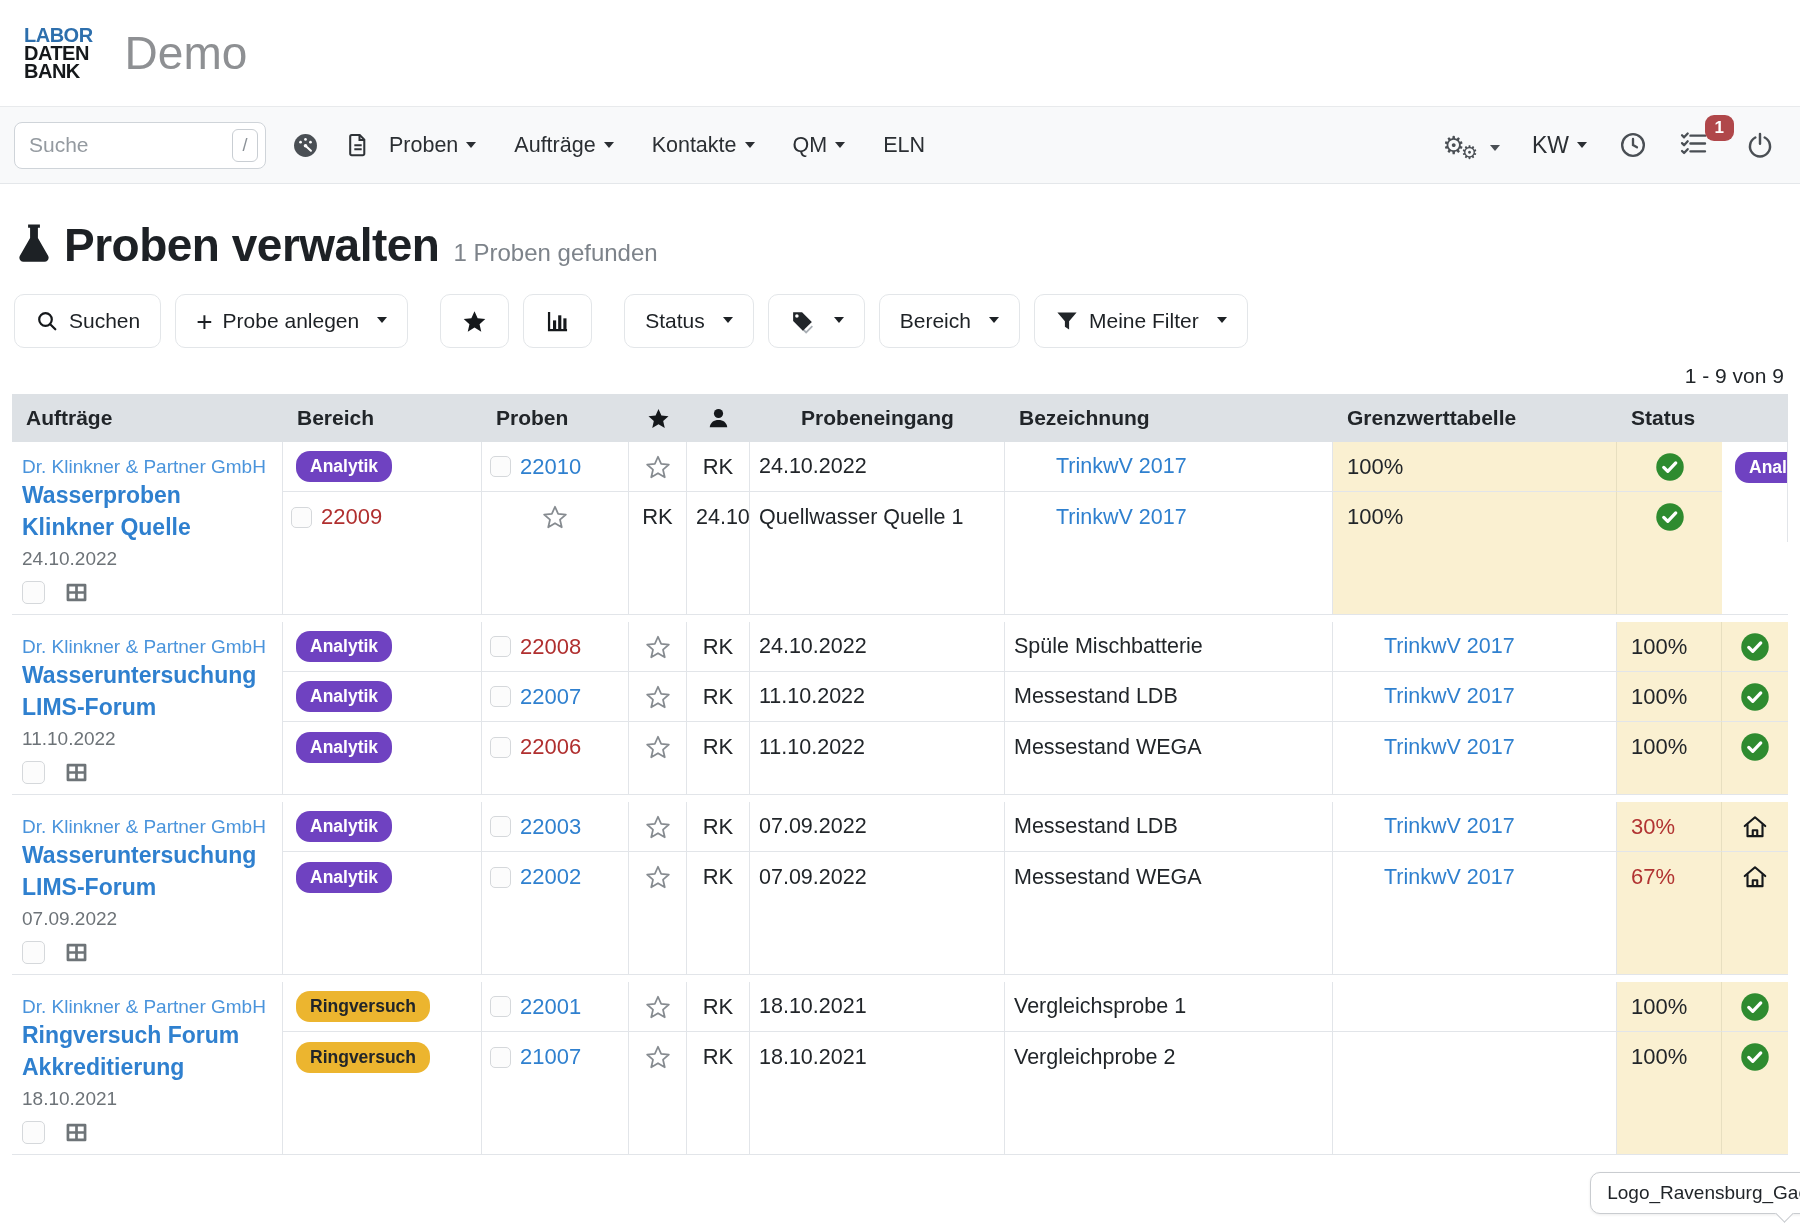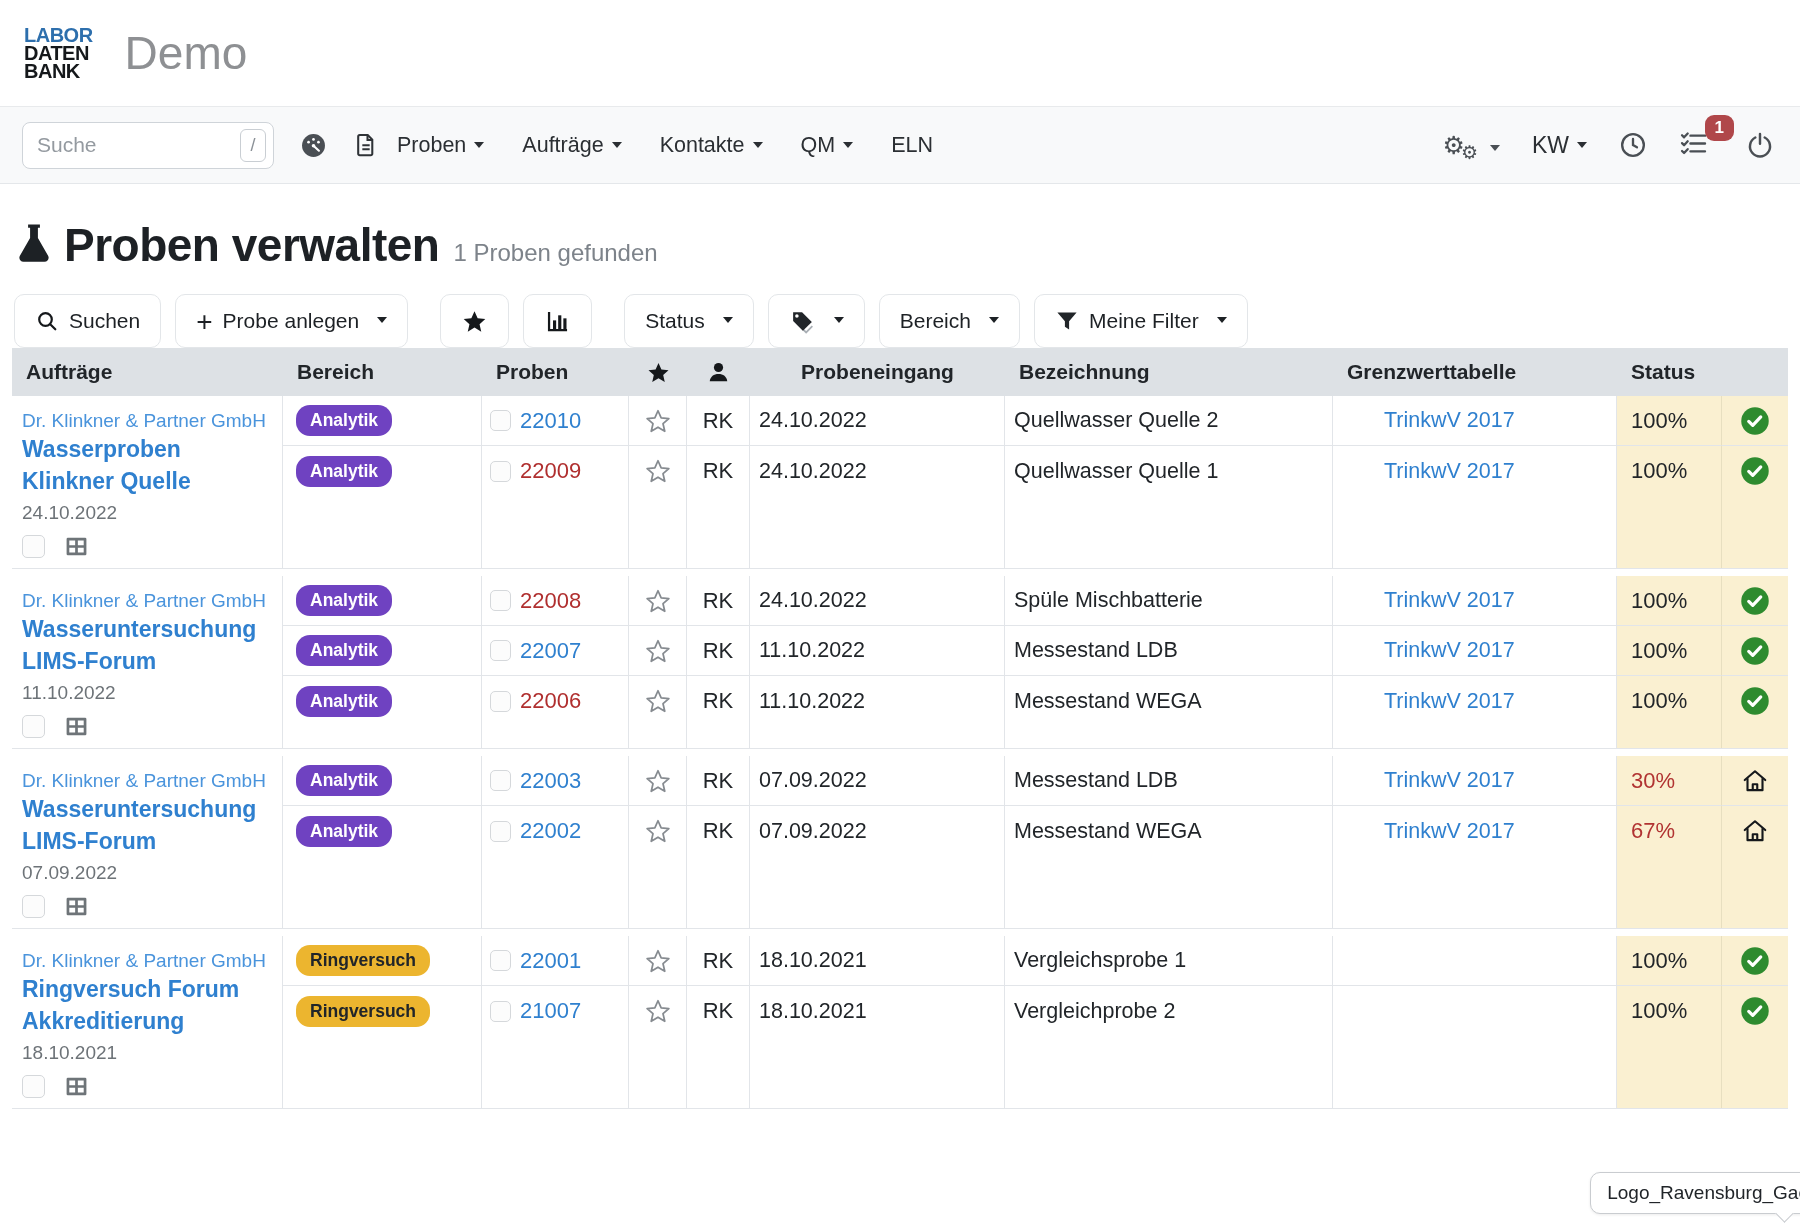--- a/index.html
+++ b/index.html
@@ -12,21 +12,21 @@
   .logo div { font-weight:800; font-size:20px; line-height:18px; letter-spacing:-0.5px; color:#15181b; }
   .logo div.l1 { color:#2d6fad; }
   .workspace { font-size:46px; color:#8e9093; margin-left:32px; font-weight:400; }
 
   
   .navbar { height:78px; background:#f8f9fa; border-top:1px solid #e8eaec; border-bottom:1px solid #e4e7ea;
             display:flex; align-items:center; padding:0 26px 0 14px; }
   .search-wrap { position:relative; }
   .search-wrap input { width:252px; height:47px; border:1px solid #cfd4d9; border-radius:8px; background:#fff;
             font-size:21px; padding:0 44px 0 14px; color:#212529; outline:none;
-            font-family:"Liberation Sans","DejaVu Sans",sans-serif;margin-left:8px; }
+            font-family:"Liberation Sans","DejaVu Sans",sans-serif; }
   .search-wrap input::placeholder { color:#949aa0; }
   .kbd { position:absolute; right:8px; top:7px; width:26px; height:33px; border:1px solid #c9ced3; border-radius:6px;
          color:#8b9197; font-size:18px; text-align:center; line-height:31px; background:#fff; }
   .nav-icon { display:inline-flex; align-items:center; justify-content:center; margin-left:26px; cursor:pointer; }
   .nav-menus { display:flex; align-items:center; margin-left:18px; gap:38px; }
   .menu { font-size:21.5px; color:#2b2f33; cursor:pointer; white-space:nowrap; }
   .crt { display:inline-block; width:0; height:0; border-left:5.5px solid transparent; border-right:5.5px solid transparent;
          border-top:6.5px solid currentColor; vertical-align:middle; margin-left:8px; position:relative; top:-1px; }
   .nav-right { margin-left:auto; display:flex; align-items:center; gap:32px; color:#4a4f54; }
   .gears { font-family:"DejaVu Sans",sans-serif; cursor:pointer; color:#4a4f54; white-space:nowrap; }
@@ -222,20 +222,21 @@
     </button>
     <button class="btn">
       <svg viewBox="0 0 24 24" width="24" height="24">
           <path d="M2.4 3.4h19.2l-7.5 8.8v8.4l-4.2-2.9v-5.5z" fill="#212529"></path>
         </svg>
       <span>Meine Filter</span>
       <i class="crt"></i>
     </button>
   </div>
 
+  <div class="pagination">1 - 9 von 9</div>
 
   <section class="tbl">
     <div class="thead grid-cols">
       <div class="h-pad">Aufträge</div>
       <div class="h-pad">Bereich</div>
       <div class="h-pad">Proben</div>
       <div class="h-center">
         <svg viewBox="0 0 24 24" width="25" height="25">
             <path d="M12 2.8 14.8 9.2 21.6 9.8 16.5 14.4 18 21 12 17.4 6 21 7.5 14.4 2.4 9.8 9.2 9.2 Z" fill="#15181b"></path>
           </svg>
@@ -275,21 +276,20 @@
             <span class="cb"></span>
             <a class="num" style="color: rgb(47, 128, 207);">22010</a>
           </div>
   <div class="cell c-star rb">
     <svg viewBox="0 0 24 24" width="28" height="28">
               <path d="M12 3.2 14.7 9.3 21.3 9.9 16.3 14.3 17.8 20.8 12 17.3 6.2 20.8 7.7 14.3 2.7 9.9 9.3 9.3 Z" fill="none" stroke="#868b90" stroke-width="1.5" stroke-linejoin="round"></path>
             </svg>
   </div>
   <div class="cell c-owner rb">RK</div>
   <div class="cell c-received rb">24.10.2022</div>
-  <div class="cell c-name rb">Quellwasser Quelle 2</div>
   <div class="cell c-limit rb">
             <a>TrinkwV 2017</a>
           </div>
   <div class="cell c-pct rb" style="color: rgb(33, 37, 41);">100%</div>
   <div class="cell c-icon rb">
     <span class="ok" style="display: inline-block;"><svg viewBox="0 0 24 24" width="30" height="30">
                 <circle cx="12" cy="12" r="11" fill="#2e8b2f"></circle>
                 <path d="M7 12.3l3.2 3.2 6.4-6.8" stroke="#fff" stroke-width="2.6" fill="none" stroke-linecap="round" stroke-linejoin="round"></path>
               </svg></span>
 

